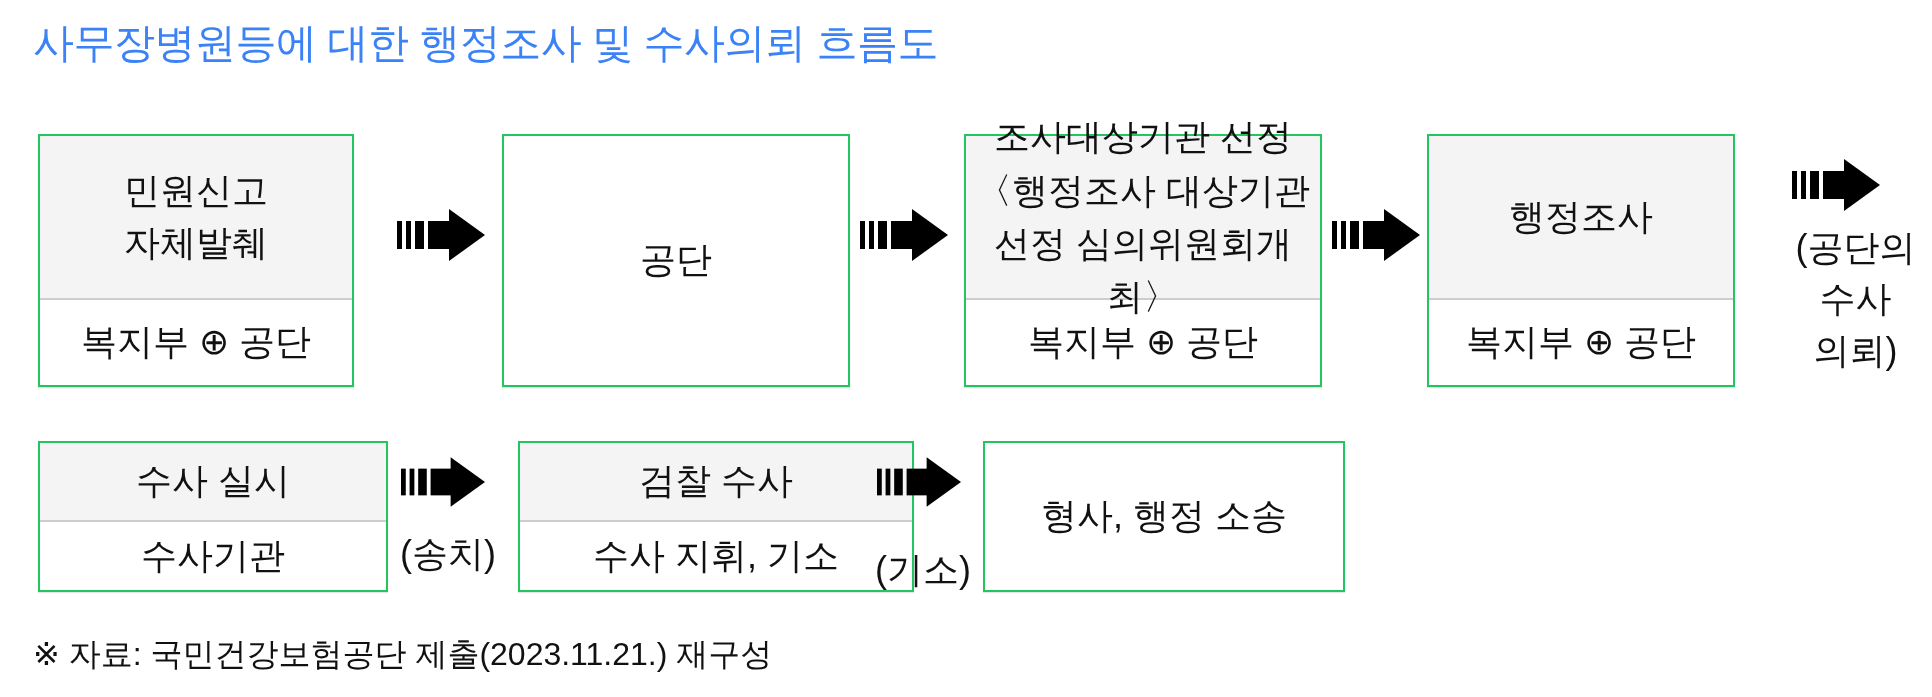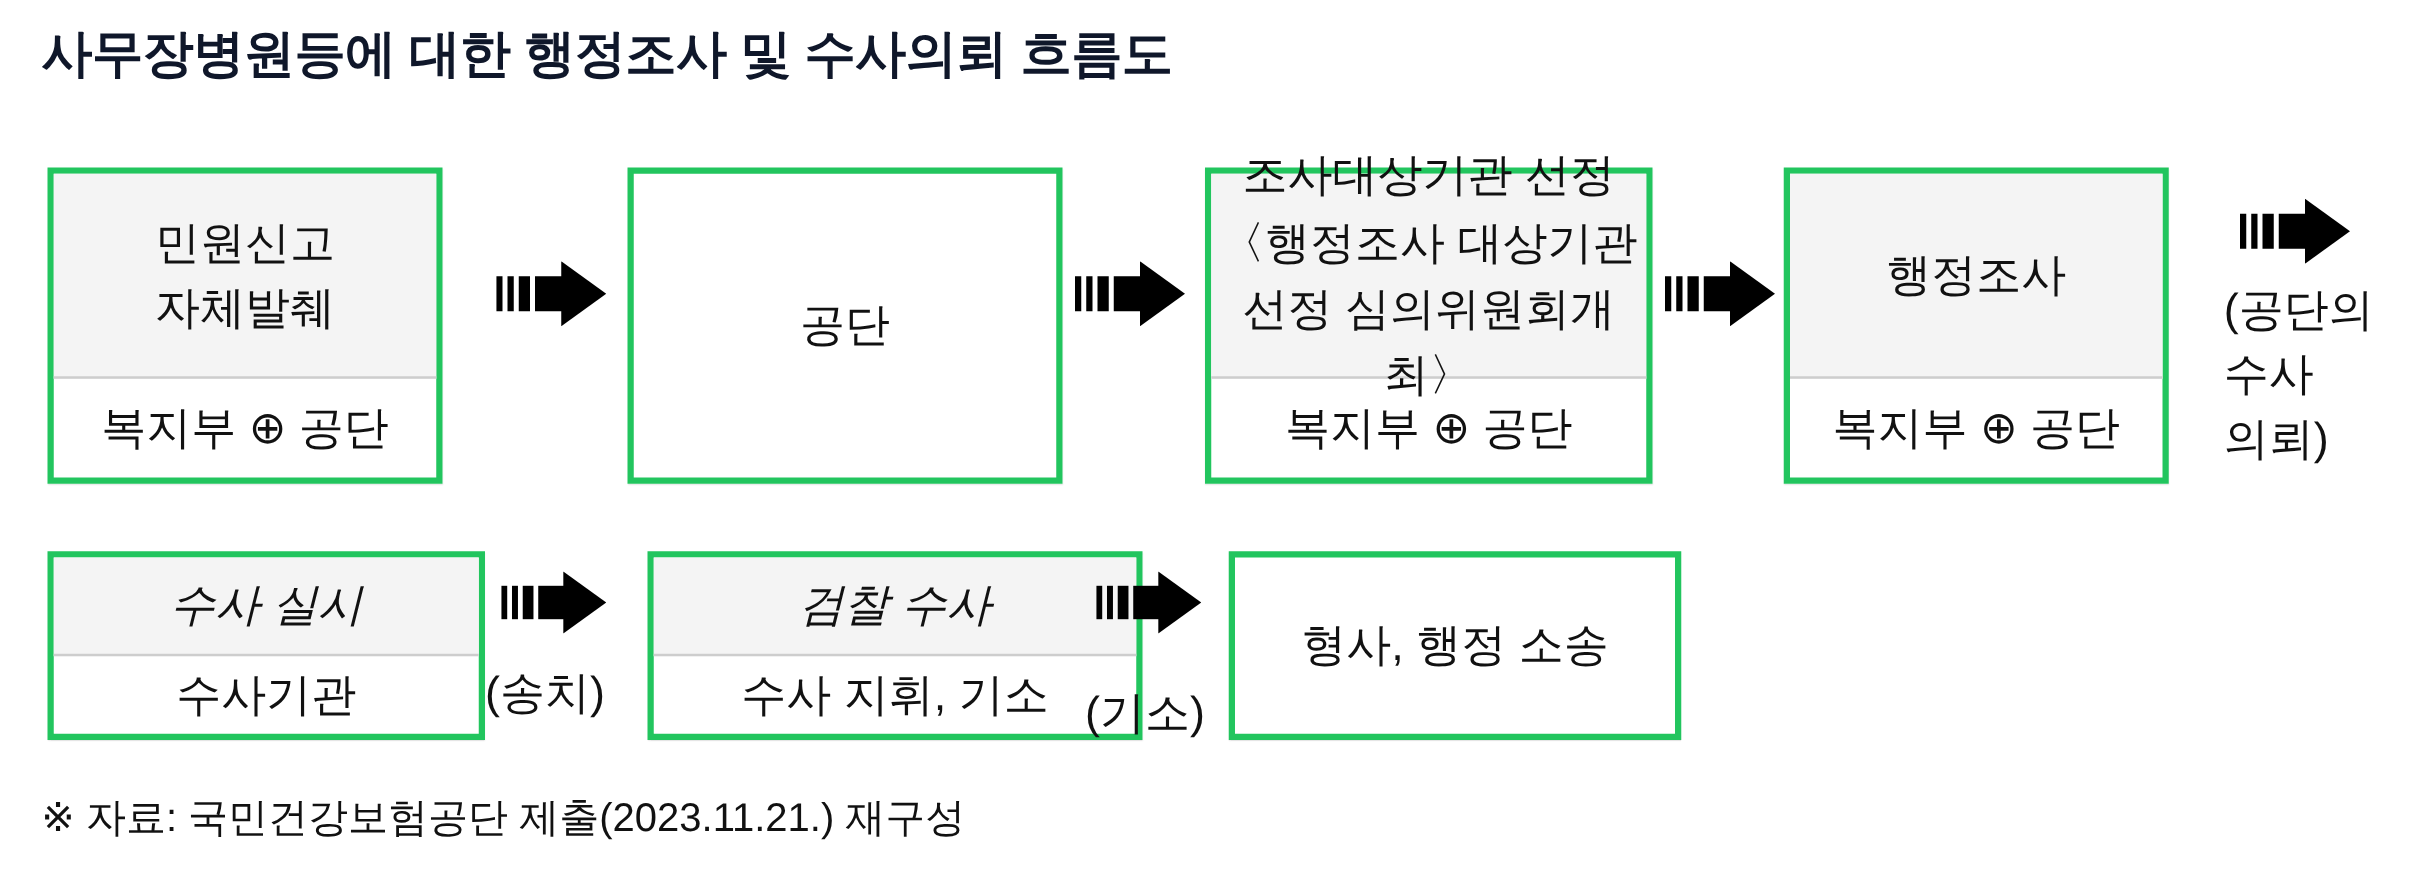--- a/index.html
+++ b/index.html
@@ -13,62 +13,62 @@
     width: 1932px;
     height: 697px;
     background: #ffffff;
     overflow: hidden;
   }
   .page-title {
     position: absolute;
     left: 33px;
     top: 16px;
     font-size: 41px;
-    font-weight: 700;
-    color: #0f172a;
+    font-weight: 400;
+    color: #3b82f6;
     letter-spacing: -0.5px;
     white-space: nowrap;
   }
   .fbox {
     position: absolute;
-    border: 5px solid #22c55e;
+    border: 2px solid #22c55e;
     background: #ffffff;
     display: flex;
     flex-direction: column;
     font-size: 36px;
     color: #111111;
     box-shadow: 0 1px 1px rgba(0,0,0,0.10);
   }
   .fbox-top {
     background: #f4f4f4;
     border-bottom: 2px solid #cdcdcd;
     display: flex;
     align-items: center;
     justify-content: center;
     text-align: center;
     white-space: pre-line;
     line-height: 1.45;
   }
   .fbox-top.r1 { height: 164px; }
-  .fbox-top.r2 { height: 79px; font-style: italic; }
+  .fbox-top.r2 { height: 79px; }
   .fbox-bottom {
     flex: 1;
     display: flex;
     align-items: center;
     justify-content: center;
     text-align: center;
     white-space: pre-line;
   }
   .arrow { position: absolute; line-height: 0; }
   .arrow svg { display: block; }
   .arrow-label {
     position: absolute;
     font-size: 36px;
     color: #111111;
-    text-align: left;
+    text-align: center;
     white-space: pre-line;
     line-height: 1.43;
   }
   .footnote {
     position: absolute;
     left: 33px;
     top: 633px;
     font-size: 32px;
     color: #111111;
     white-space: nowrap;

